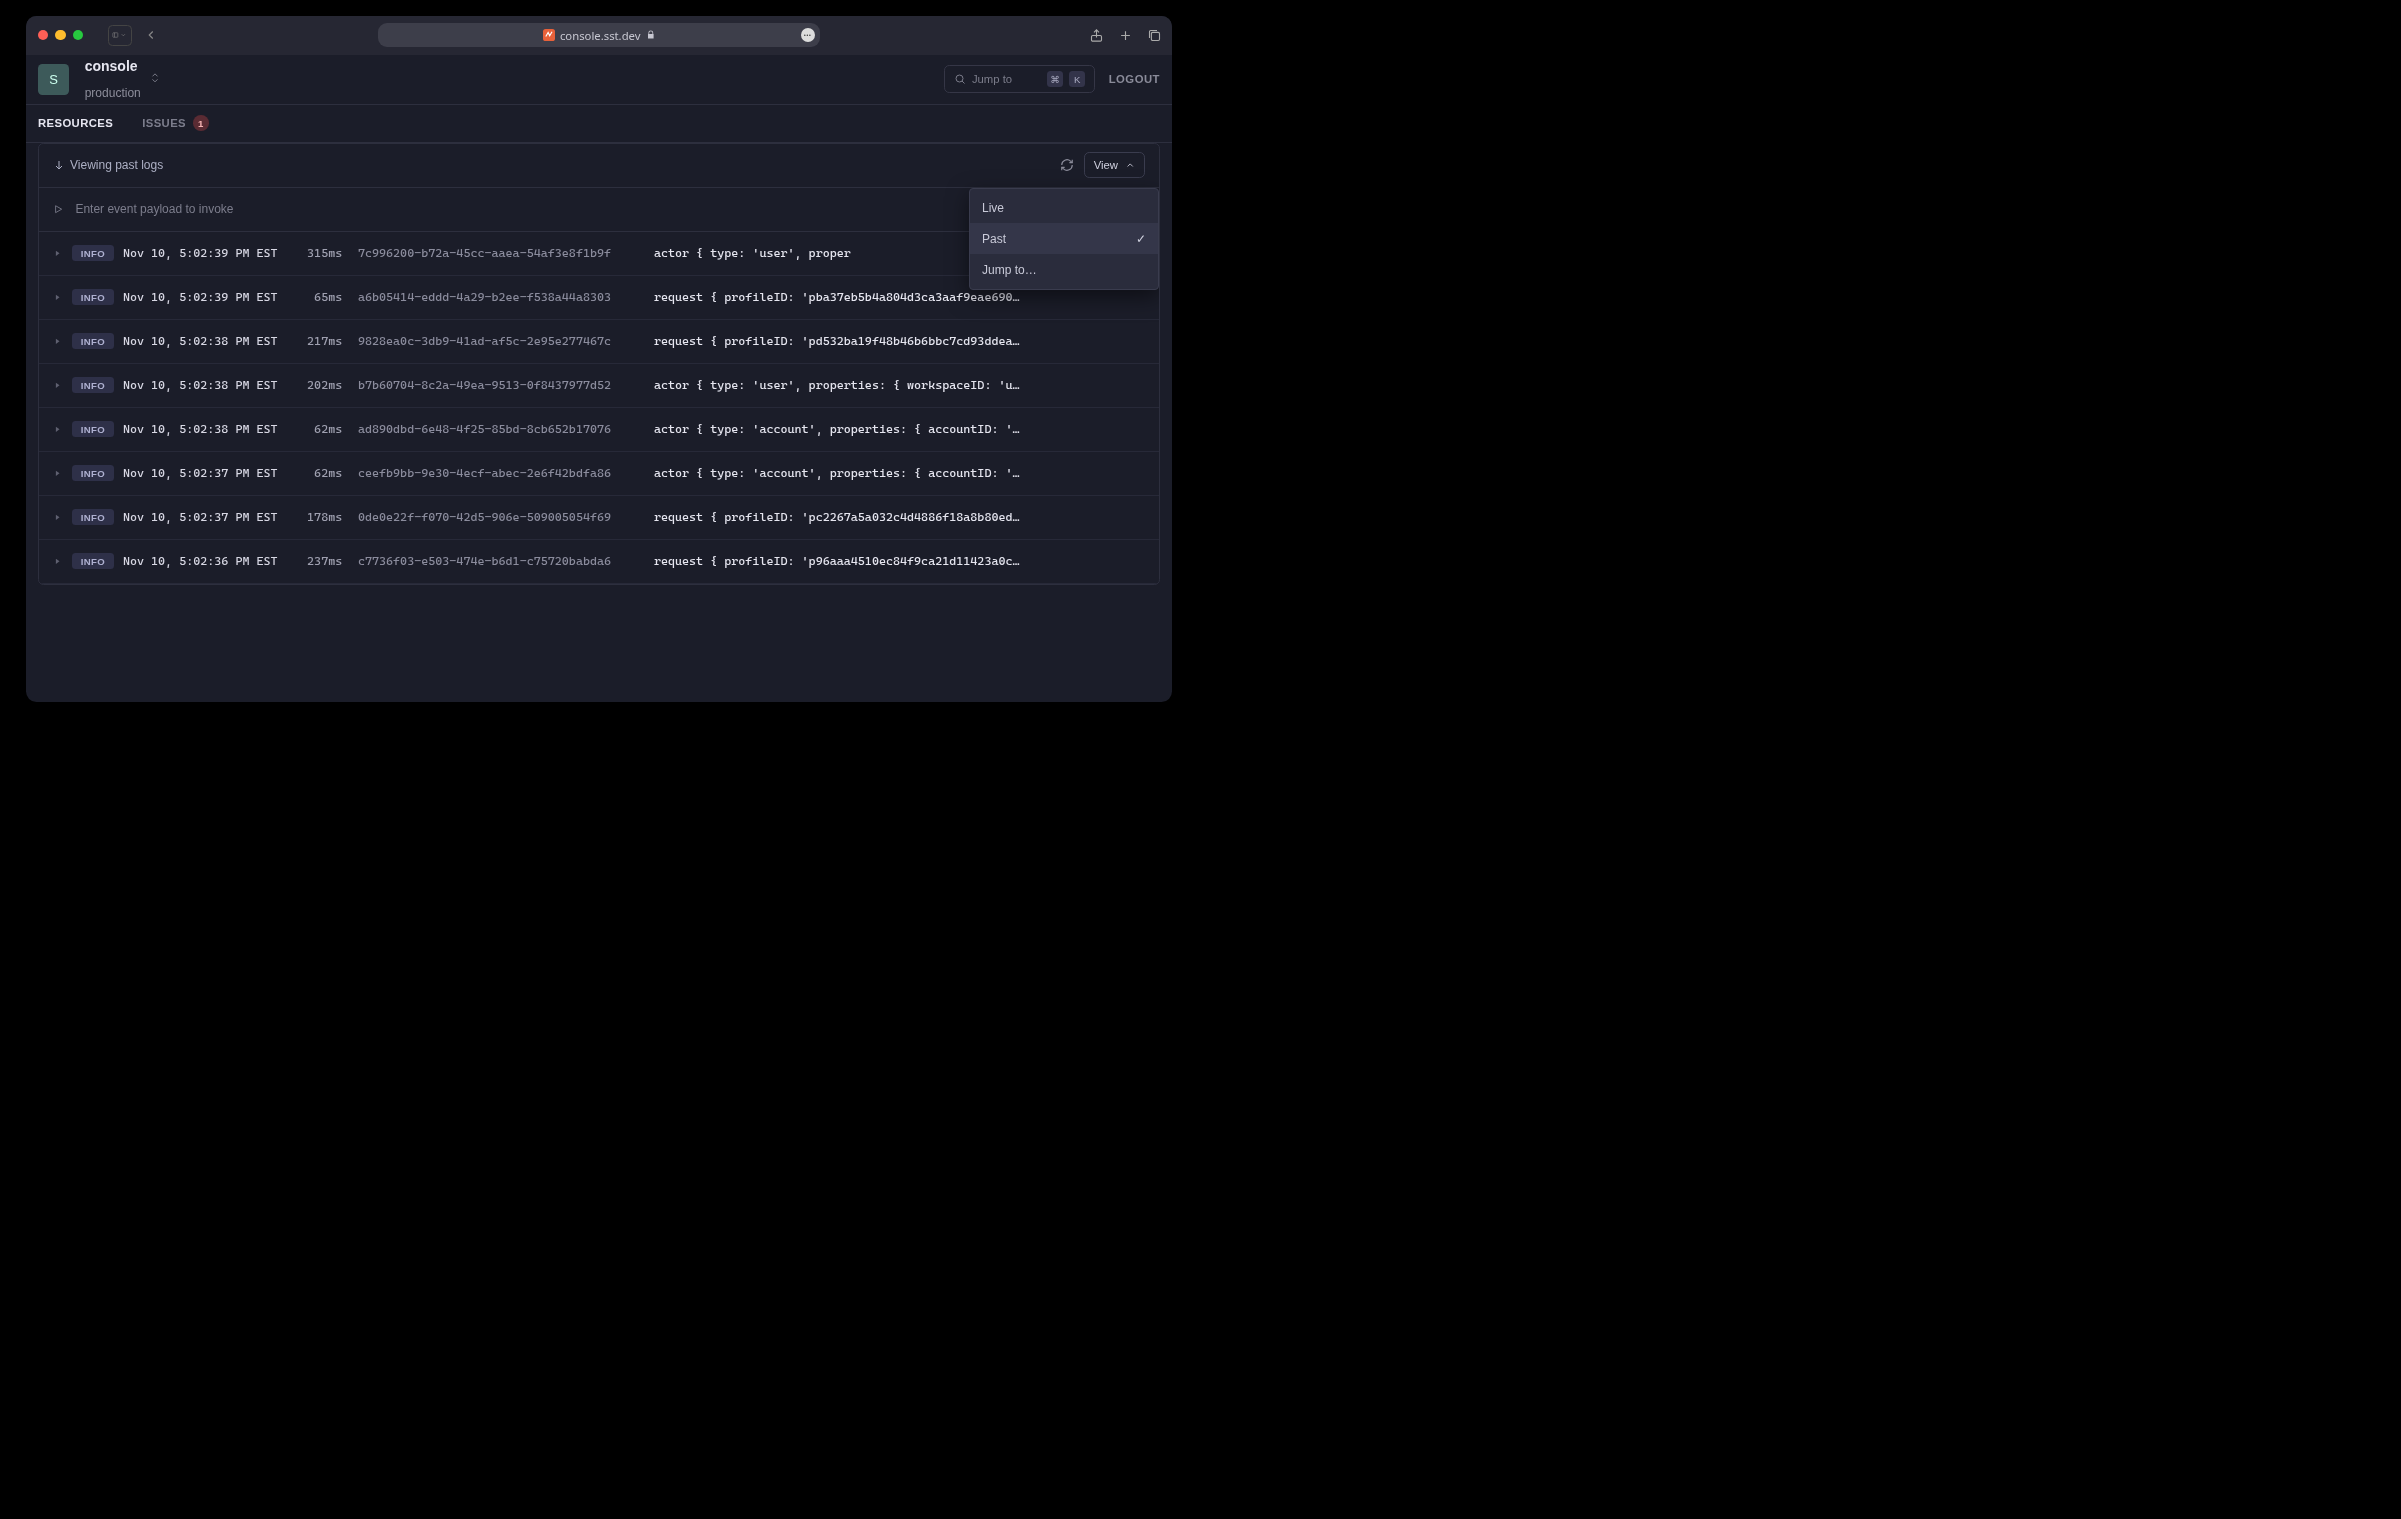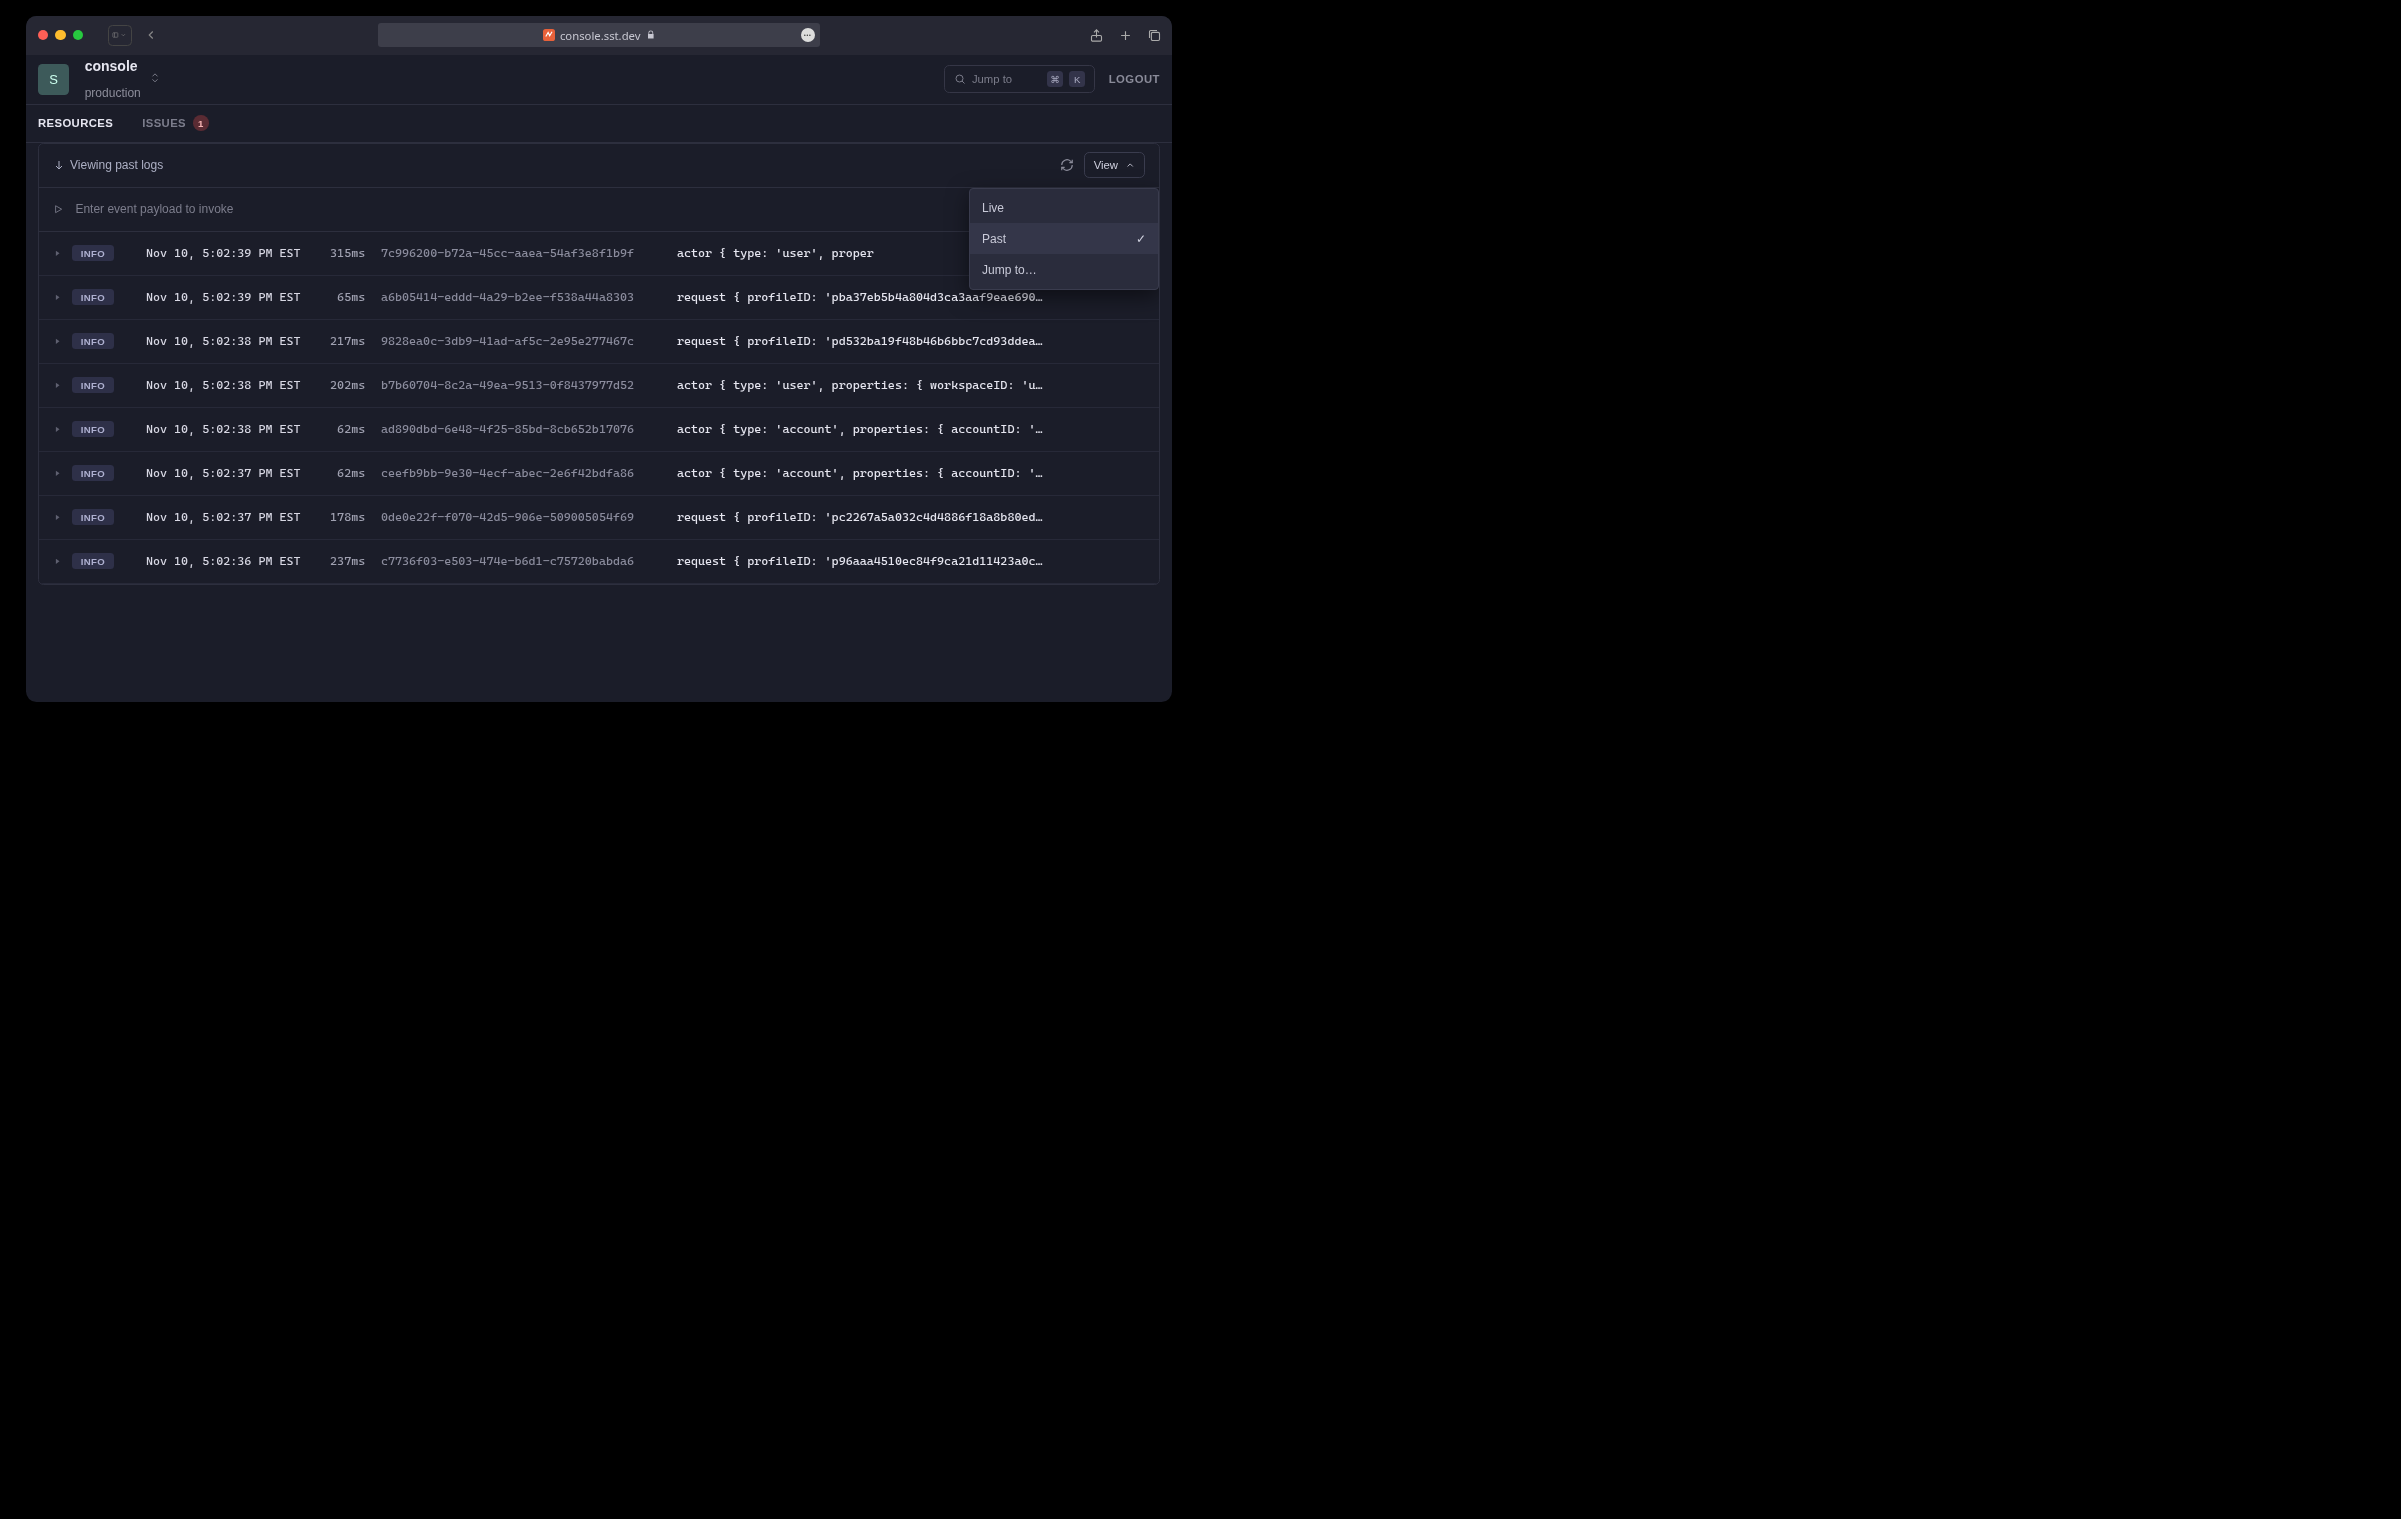--- a/index.html
+++ b/index.html
@@ -30,21 +30,21 @@
   position: relative;
 }
 .traffic { display:flex; gap:7px; margin-right:17.4px; }
 .tl-dot { width:10.4px; height:10.4px; border-radius:50%; }
 .tl-red{background:#ff5f56;} .tl-yellow{background:#ffbd2e;} .tl-green{background:#27c93f;}
 .tb-btn { width:24px; height:21px; display:flex; align-items:center; justify-content:center; color:#888; border-radius:3.5px;}
 .tb-btn svg{width:14px;height:14px;}
 .sidebar-toggle{border:0.9px solid #444;border-radius:4.4px;padding:1.7px 3.5px;display:flex;align-items:center;gap:1.7px;}
 .urlbar {
   position:absolute; left:50%; transform:translateX(-50%);
-  width:442px; height:24px; background:#3d3e4a; border-radius:3px;
+  width:442px; height:24px; background:#3d3e4a; border-radius:9px;
   display:flex; align-items:center; justify-content:center;
   color:#c7c7d1; font-size:11.3px; gap:5.2px;
   font-family: -apple-system, system-ui, sans-serif;
 }
 .urlbar .favicon{width:12px;height:12px;background:#e8613a;border-radius:2.6px;display:flex;align-items:center;justify-content:center;}
 .urlbar .lock{width:9.6px;height:9.6px;}
 .urlbar .site-badge{position:absolute;right:5.2px;width:14px;height:14px;background:#ddd;border-radius:50%;display:flex;align-items:center;justify-content:center;color:#333;font-size:8.7px;}
 .tb-right{position:absolute;right:10.4px;display:flex;gap:14px;align-items:center;}
 .tb-right svg{width:15px;height:15px;color:#aaa;}
 
@@ -78,21 +78,21 @@
 .panel{margin:0 12px;border:0.9px solid #2d2f3e;border-radius:5.2px;overflow:hidden;position:relative;}
 .panel-head{height:44px;display:flex;align-items:center;padding:0 14px;gap:5px;background:#22243300;border-bottom:0.9px solid #2d2f3e;color:#adb0c4;font-size:12px;font-family:-apple-system,sans-serif;}
 .panel-head .spacer{flex:1;}
 .refresh{width:24px;height:24px;display:flex;align-items:center;justify-content:center;color:#8a8b99;}
 .view-btn{height:26px;border:0.9px solid #3a3c4e;border-radius:5.2px;display:flex;align-items:center;padding:0 8.7px;gap:7px;color:#cfd0de;font-size:11.3px;font-family:-apple-system,sans-serif;}
 .invoke-row{height:44px;display:flex;align-items:center;padding:0 14px;gap:12px;border-bottom:0.9px solid #2d2f3e;color:#7c7d8c;font-size:12px;font-family:-apple-system,sans-serif;}
 
 
 .log-row{height:44px;display:flex;align-items:center;padding:0 14px;border-bottom:0.9px solid #272938;font-size:12px;white-space:nowrap;overflow:hidden;gap:0;}
 .row-caret{width:19px;color:#5f6070;}
-.level-chip{background:#2e3048;color:#aeb0d0;font-size:9.6px;letter-spacing:0.4px;border-radius:3.5px;padding:2.6px 8.7px;margin-right:32px;font-family:-apple-system,sans-serif;font-weight:600;}
+.level-chip{background:#2e3048;color:#aeb0d0;font-size:9.6px;letter-spacing:0.4px;border-radius:3.5px;padding:2.6px 8.7px;margin-right:9px;font-family:-apple-system,sans-serif;font-weight:600;}
 .log-ts{color:#d8d8e4;width:165px;}
 .log-dur{color:#9fa0b0;width:70px;text-align:right;padding-right:15.7px;}
 .log-id{color:#8b8c9d;width:296px;}
 .log-msg{color:#e6e6f0;flex:1;overflow:hidden;text-overflow:ellipsis;}
 
 
 .dropdown{position:absolute;right:0;top:44px;width:190px;background:#2a2c3c;border:0.9px solid #3a3c4e;border-radius:4px;box-shadow:0 7px 21px rgba(0,0,0,.5);padding:3.5px 0;z-index:10;font-family:-apple-system,sans-serif;}
 .dd-item{height:31px;display:flex;align-items:center;padding:0 12px;color:#c9cad8;font-size:12px;justify-content:space-between;}
 .dd-item.selected{background:#343649;}
 .dd-item .check{color:#cfd0de;}

